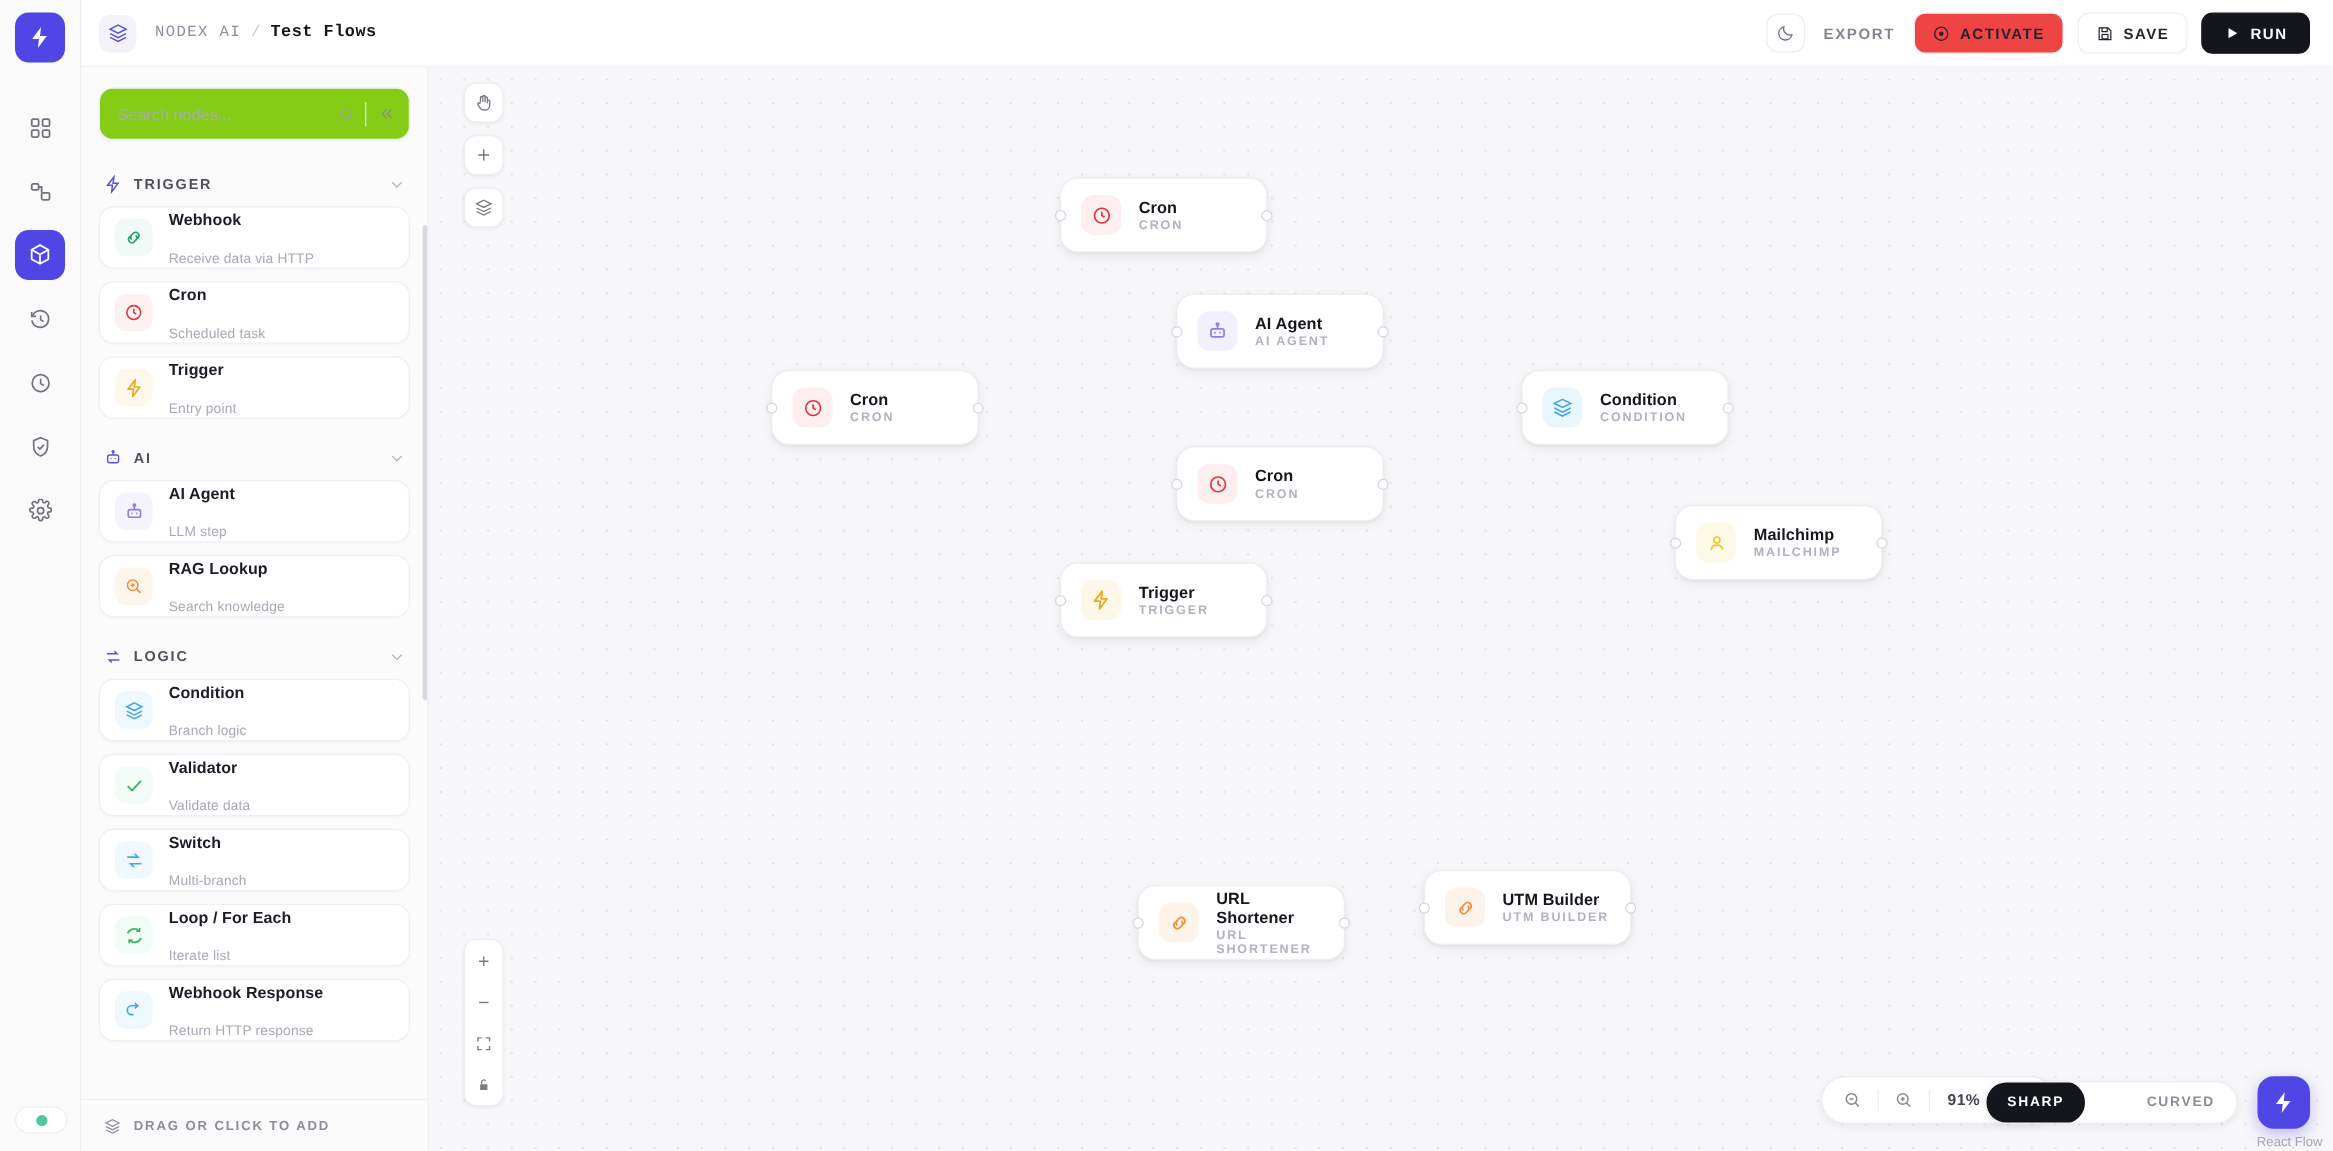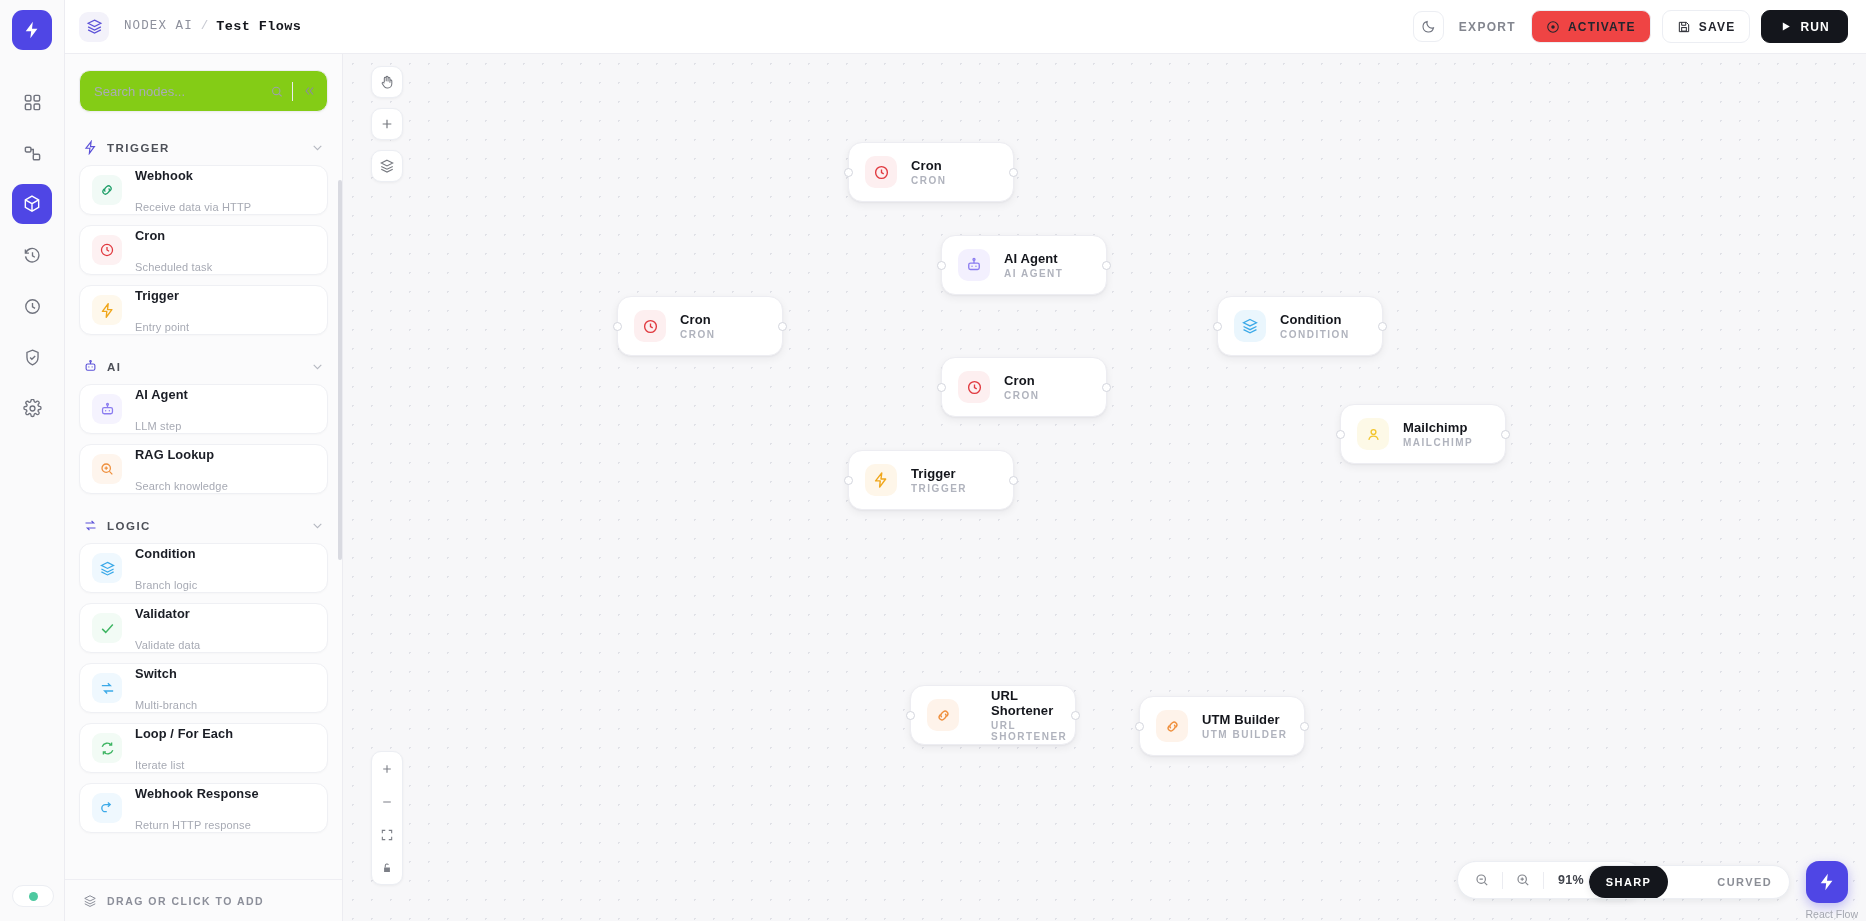--- a/index.html
+++ b/index.html
@@ -697,21 +697,21 @@
                 <path d="M13 2.5L4.8 13.2H11l-.8 8.3 8-10.8H12z"></path>
               </svg>
           </div>
           <div class="node-txt">
             <span class="node-title">Trigger</span>
             <span class="node-sub">TRIGGER</span>
           </div>
           <span class="handle right"></span>
         </div>
 
-        <div class="node" style="left:567px;top:631px;width:166px;gap:18px;">
+        <div class="node" style="left:567px;top:654px;width:166px;">
           <span class="handle left"></span>
           <div class="node-icon" style="background:#fef3ea;">
             <svg width="17" height="17" viewBox="0 0 24 24" fill="none" stroke="#ef8f3c" stroke-width="1.9">
                 <path d="M9.5 14.5a4 4 0 0 1 0-5.6l2.3-2.3a4 4 0 0 1 5.6 5.6l-1.2 1.2"></path>
                 <path d="M14.5 9.5a4 4 0 0 1 0 5.6l-2.3 2.3a4 4 0 0 1-5.6-5.6l1.2-1.2"></path>
               </svg>
           </div>
           <div class="node-txt">
             <span class="node-title">URL Shortener</span>
             <span class="node-sub">URL SHORTENER</span>

